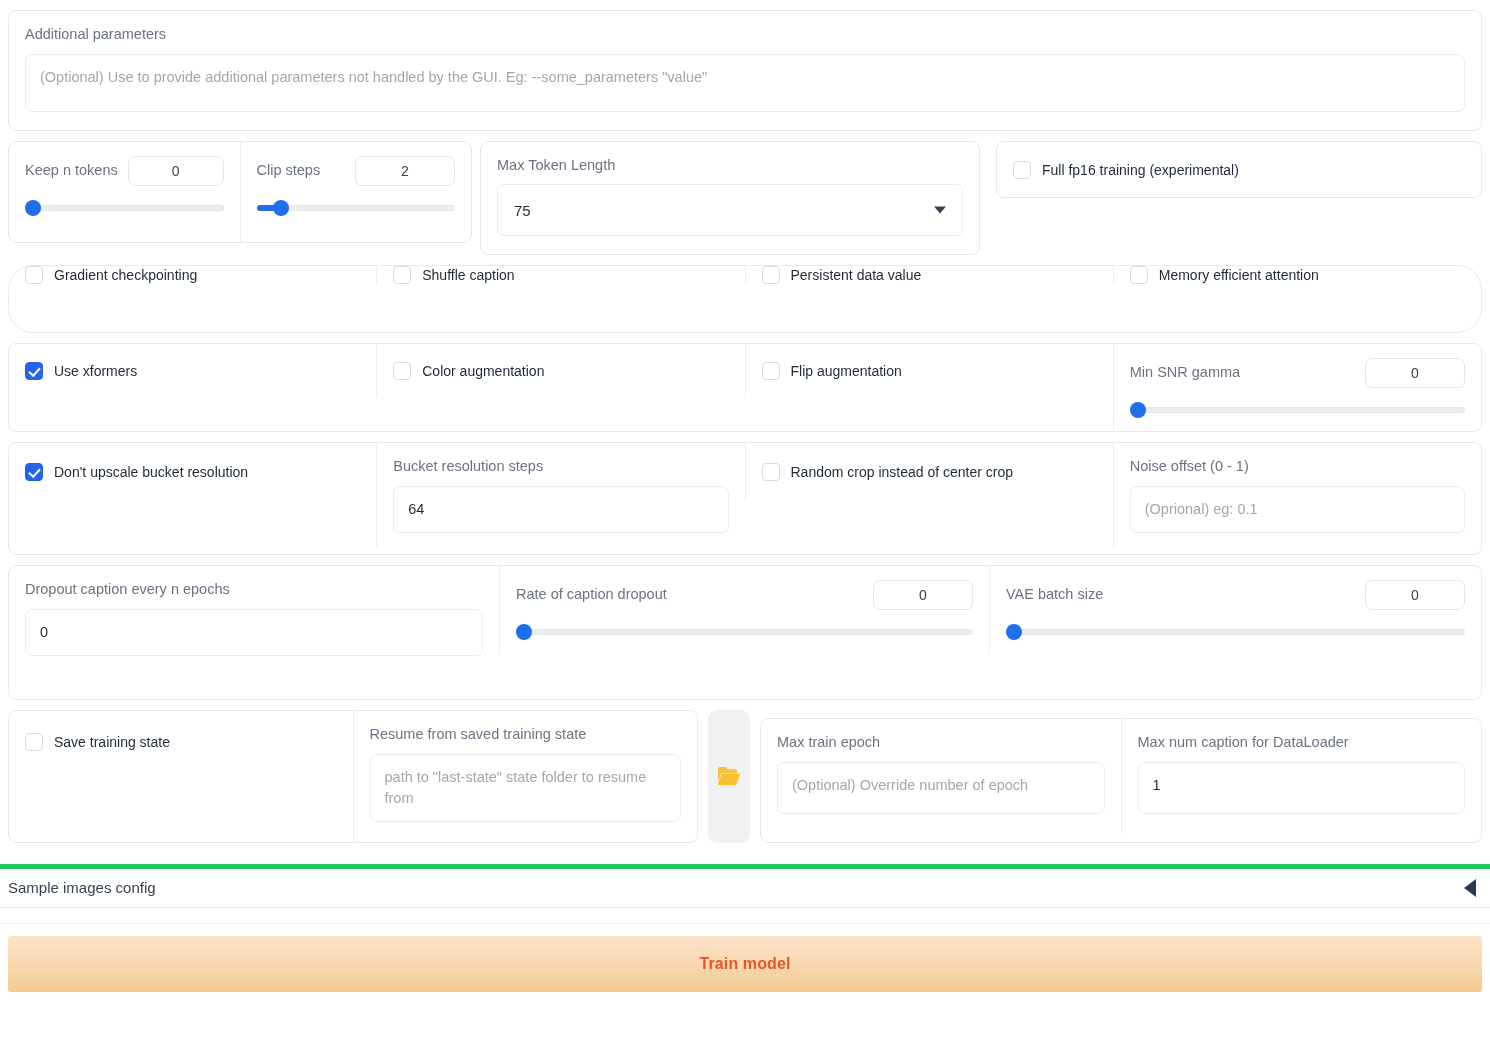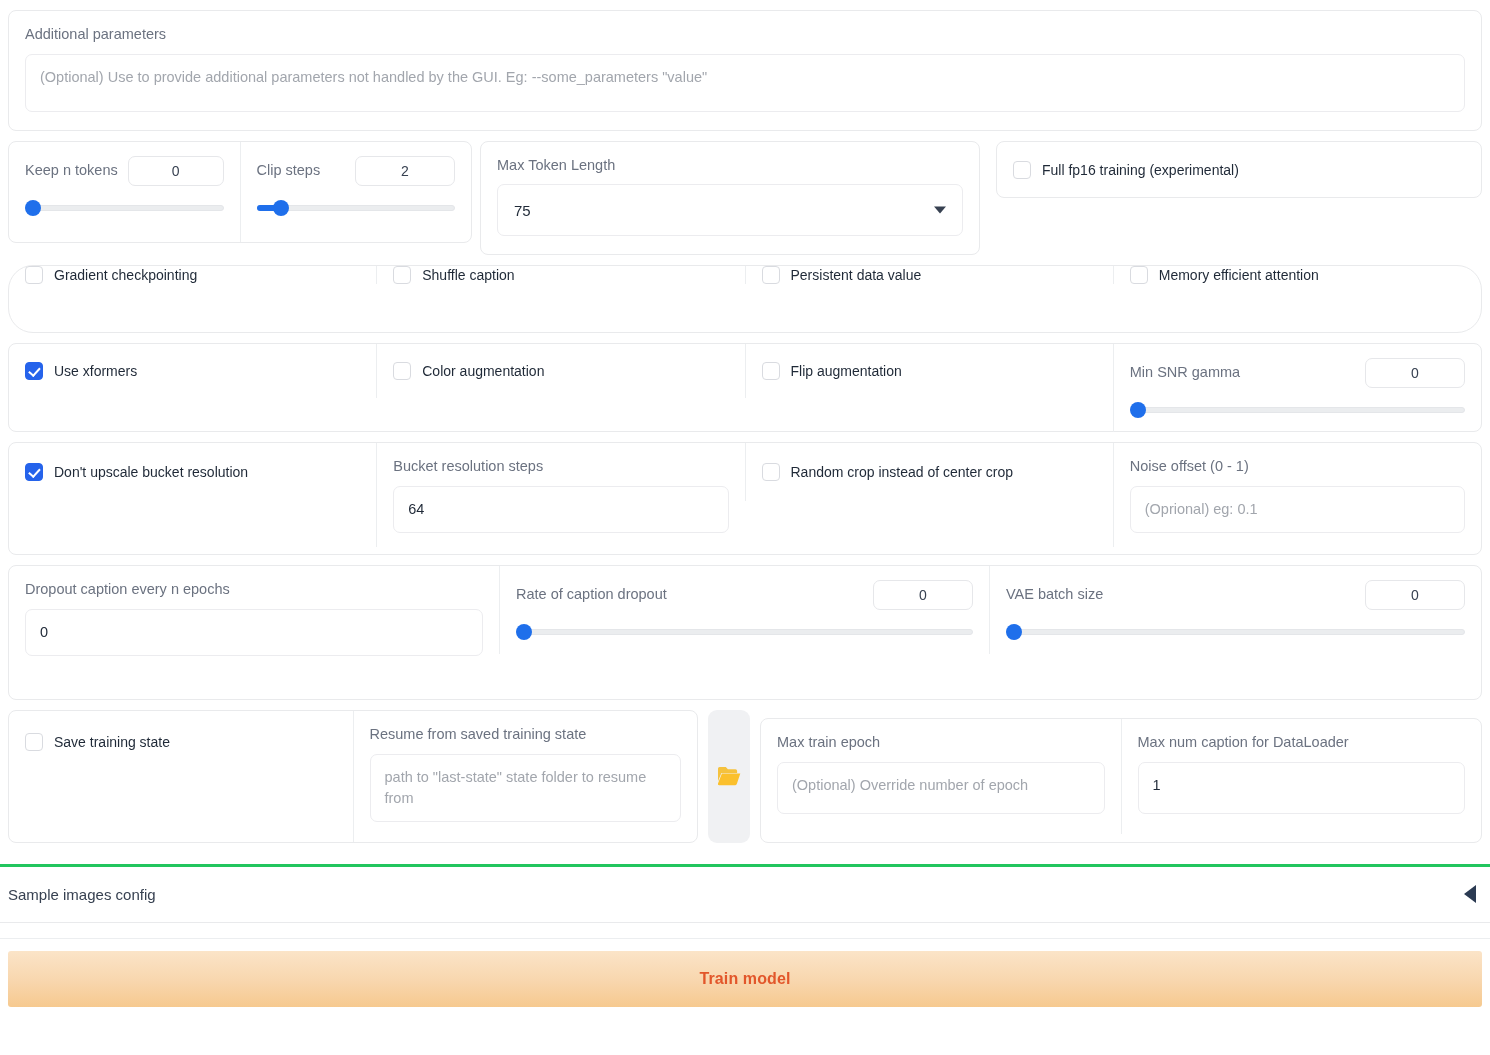--- a/index.html
+++ b/index.html
@@ -139,23 +139,23 @@
   .folderbtn {
     width: 42px;
     margin: 0 10px;
     background: #f0f1f3;
     border-radius: 9px;
     display: flex; align-items: center; justify-content: center;
   }
 
   
   .accordion {
-    border-top: 3px solid #22c55e;
+    border-top: 5px solid #22c55e;
     border-bottom: 1px solid #e9eaec;
-    height: 59px;
+    height: 44px;
     display: flex; align-items: center;
     padding: 0 14px 0 8px;
     background:#fff;
   }
   .accordion .atitle { font-size: 15px; color: #374151; flex: 1 1 auto; }
   .accordion .aleft {
     width: 0; height: 0;
     border-top: 9px solid transparent;
     border-bottom: 9px solid transparent;
     border-right: 12px solid #2b3a52;

